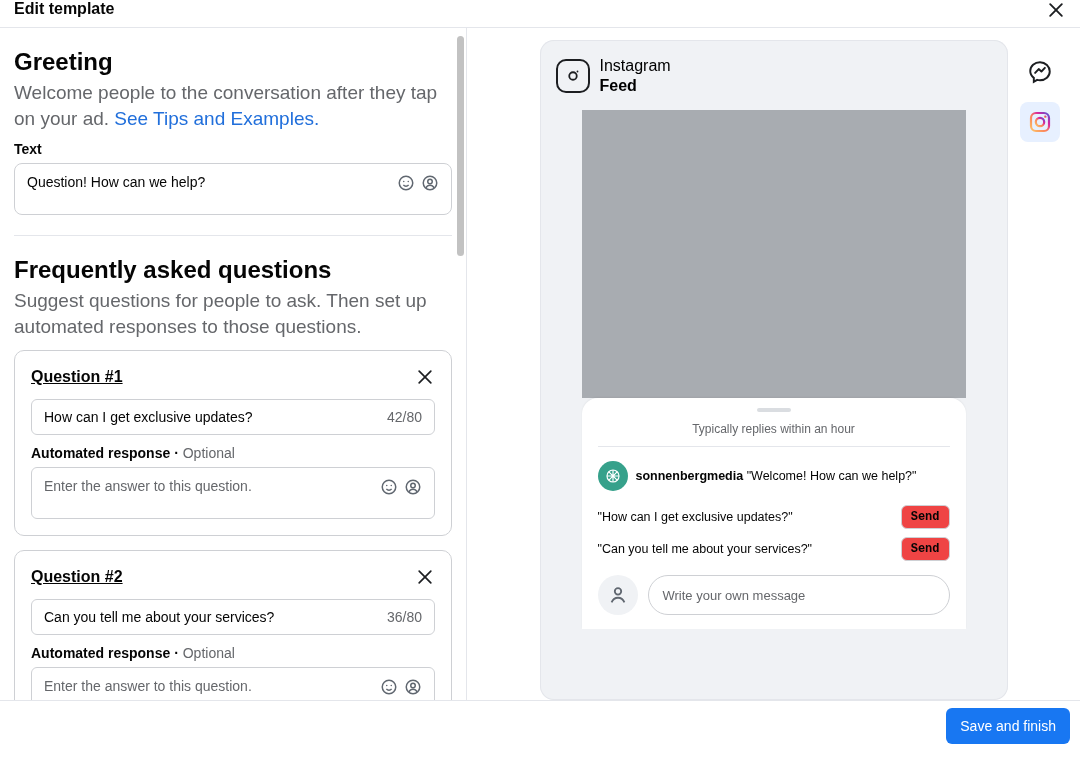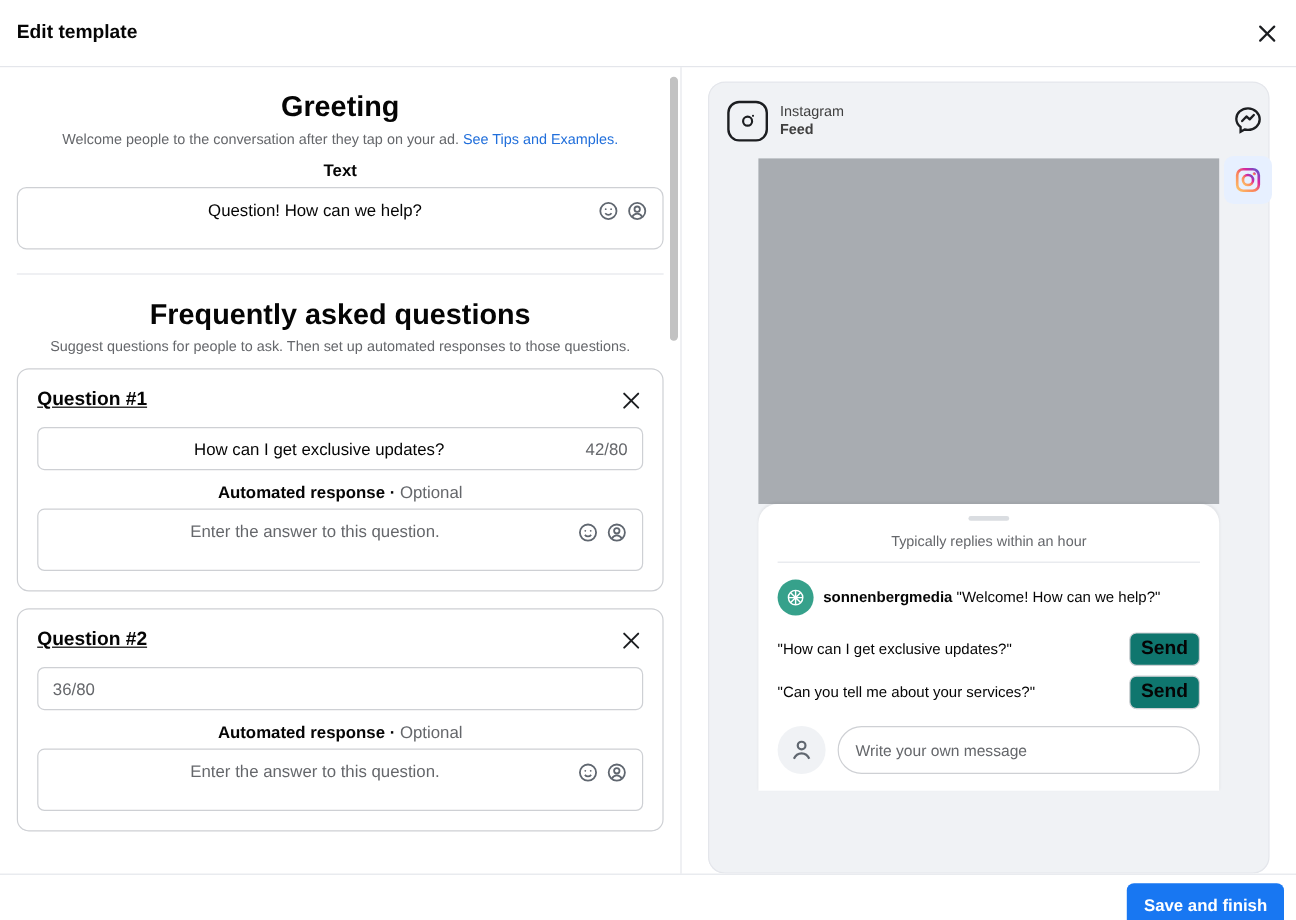--- a/index.html
+++ b/index.html
@@ -21,58 +21,57 @@
     color: var(--text);
     background: #fff;
     height: 767px;
     width: 1080px;
     overflow: hidden;
     position: relative;
   }
 
   
   .header {
-    height: 56px;
+    height: 28px;
     border-bottom: 1px solid var(--soft-border);
     display: flex;
-    align-items: center;
+    align-items: flex-start;
     justify-content: space-between;
     padding: 0 14px;
   }
   .header-title { font-size: 16px; font-weight: 700; }
   .close-x { cursor: pointer; color: #1c1e21; }
 
   
   .body {
     display: flex;
     height: 672px; 
   }
   .left-wrap {
-    width: 568px;
+    width: 467px;
     position: relative;
     border-right: 1px solid var(--soft-border);
-    text-align: center;
   }
   .left {
     padding: 14px 14px 24px 14px;
     overflow-y: auto;
     height: 100%;
   }
   .scrollbar-fake {
     position: absolute;
     right: 2px;
     top: 8px;
     width: 7px;
     height: 220px;
     border-radius: 4px;
     background: #c2c2c2;
   }
 
   h2.section-title { font-size: 24px; margin: 6px 0 4px 0; font-weight: 700; }
-  .section-desc { font-size: 12px; color: var(--muted); line-height: 1.35; margin: 0 0 10px 0; }
+  .section-desc { font-size: 19px; color: var(--muted); line-height: 1.35; margin: 0 0 10px 0; }
   .link { color: var(--link); cursor: pointer; }
   .field-label { font-size: 14px; font-weight: 600; margin: 6px 0; }
 
   .text-card {
     border: 1px solid var(--border);
     border-radius: 8px;
     padding: 10px 12px;
     display: flex;
     align-items: flex-start;
     min-height: 52px;
@@ -144,21 +143,21 @@
     align-items: center;
     gap: 10px;
     padding: 0 16px 14px 16px;
   }
   .ig-logo {
     width: 34px; height: 34px;
     border: 2px solid #1c1e21;
     border-radius: 10px;
     display: flex; align-items: center; justify-content: center;
   }
-  .ph-title { font-size: 12px; color: #404040; line-height: 1.25; }
+  .ph-title { font-size: 16px; color: #000000; line-height: 1.25; }
   .ph-title .brand { }
   .ph-title .feed { font-weight: 700; }
 
   .grey-block {
     margin: 0 42px;
     height: 288px;
     background: var(--placeholder-grey);
   }
 
   .sheet {
@@ -180,23 +179,24 @@
   .bot-name { font-weight: 700; }
   .bot-text { }
 
   .chip-row { display: flex; justify-content: space-between; align-items: center; margin: 8px 0; font-size: 12.5px; }
   .chip-text { }
   .send-btn {
     border: 1px solid var(--border);
     border-radius: 6px;
     padding: 4px 9px;
     font-weight: 600;
-    font-size: 16px;
+    font-size: 12px;
     cursor: pointer;
-    background: #0f766e;
+    background: #ef4444;
+    font-family: Liberation Mono, monospace;
   }
 
   .compose-row { display: flex; gap: 10px; align-items: center; margin-top: 14px; }
   .compose-avatar {
     width: 40px; height: 40px; border-radius: 50%;
     background: var(--pill-bg);
     display: flex; align-items: center; justify-content: center;
     color: #606770;
   }
   .compose-input {
@@ -232,21 +232,21 @@
     display: flex;
     align-items: center;
     justify-content: flex-end;
     padding: 0 10px;
     background: #fff;
   }
   .primary-btn {
     background: var(--accent);
     color: #fff;
     font-size: 14px;
-    font-weight: 700;
+    font-weight: 400;
     border: none;
     border-radius: 6px;
     height: 36px;
     padding: 0 14px;
     cursor: pointer;
   }
 
   
   svg { display: block; }
 </style>
@@ -342,20 +342,21 @@
         <div class="q-header">
           <div class="q-title">Question #2</div>
           <span class="q-close">
             <svg width="20" height="20" viewBox="0 0 24 24" fill="none" stroke="currentColor" stroke-width="2" stroke-linecap="round">
                 <line x1="5" y1="5" x2="19" y2="19"></line>
                 <line x1="19" y1="5" x2="5" y2="19"></line>
               </svg>
           </span>
         </div>
         <div class="q-input-row">
+          <div class="value">Can you tell me about your services?</div>
           <div class="counter">36/80</div>
         </div>
         <div class="auto-label">
           <span>Automated response</span> · <span class="optional">Optional</span>
         </div>
         <div class="auto-box">
           <div class="ph">Enter the answer to this question.</div>
           <div class="icon-row">
             <span class="icon-btn">
               <svg width="18" height="18" viewBox="0 0 24 24" fill="none" stroke="currentColor" stroke-width="2">

